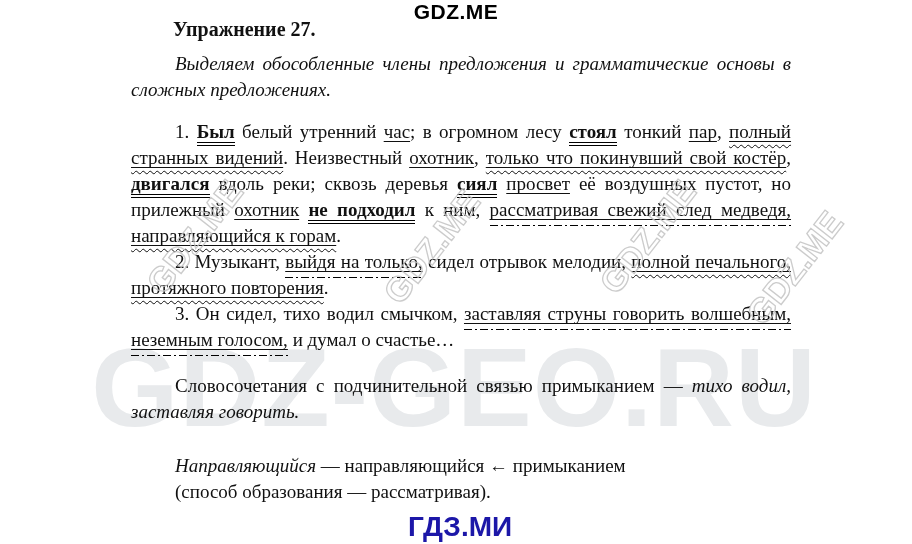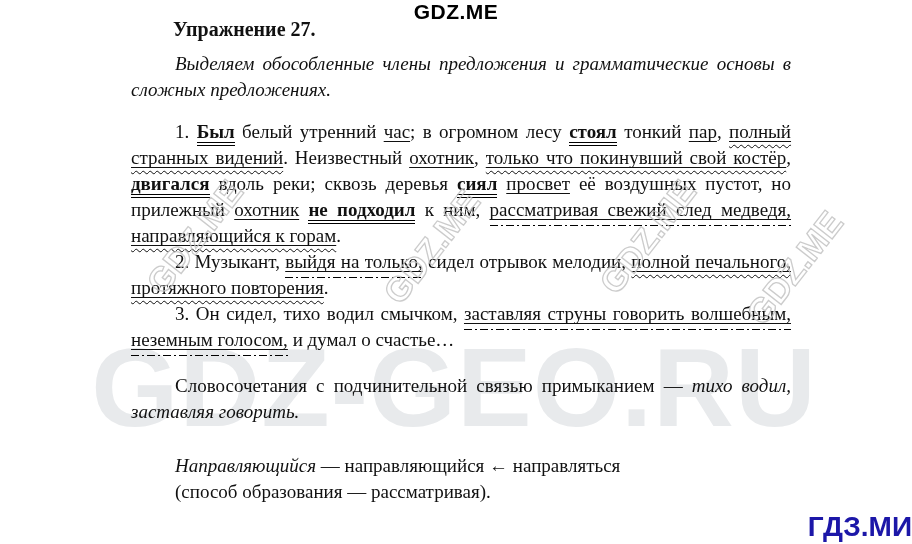--- a/index.html
+++ b/index.html
@@ -108,21 +108,21 @@
   .u-dashdot {
     padding-bottom: 6px;
     background: repeating-linear-gradient(90deg, #000 0 8px, rgba(0,0,0,0) 8px 11px, #000 11px 13px, rgba(0,0,0,0) 13px 16px) left bottom / 100% 1px no-repeat;
     -webkit-box-decoration-break: clone;
     box-decoration-break: clone;
   }
 
   .brand-bottom {
     position: absolute;
     left: 8px; right: 0; bottom: 2px;
-    text-align: right;
+    text-align: center;
     font-family: "Liberation Sans", sans-serif;
     font-weight: bold;
     font-size: 28px;
     line-height: 30px;
     z-index: 2;
   }
 </style>
 </head>
 <body>
 
@@ -132,21 +132,21 @@
 
   <div class="brand-top">GDZ.ME</div>
 
   <div class="content">
     <h1 class="ex-title">Упражнение 27.</h1>
     <p class="intro"><span class="seg-italic">Выделяем обособленные члены предложения и грамматические основы в сложных предложениях.</span></p>
     <p><span>1. </span><span class="u-predicate">Был</span><span> белый утренний </span><span class="u-subject">час</span><span>; в огромном лесу </span><span class="u-predicate">стоял</span><span> тонкий </span><span class="u-subject">пар</span><span>, </span><span class="u-solid"><span class="u-wavy">полный странных видений</span></span><span>. Неизвестный </span><span class="u-subject">охотник</span><span>, </span><span class="u-solid"><span class="u-wavy">только что покинувший свой костёр</span></span><span>, </span><span class="u-predicate">двигался</span><span> вдоль реки; сквозь деревья </span><span class="u-predicate">сиял</span><span> </span><span class="u-subject">просвет</span><span> её воздушных пустот, но прилежный </span><span class="u-subject">охотник</span><span> </span><span class="u-predicate">не подходил</span><span> к ним, </span><span class="u-solid"><span class="u-dashdot">рассматривая свежий след медведя,</span></span><span> </span><span class="u-solid"><span class="u-wavy">направляющийся к горам</span></span><span>.</span></p>
     <p><span>2. Музыкант, </span><span class="u-solid"><span class="u-dashdot">выйдя на только,</span></span><span> сидел отрывок мелодии, </span><span class="u-solid"><span class="u-wavy">полной печального, протяжного повторения</span></span><span>.</span></p>
     <p><span>3. Он сидел, тихо водил смычком, </span><span class="u-solid"><span class="u-dashdot">заставляя струны говорить волшебным, неземным голосом,</span></span><span> и думал о счастье…</span></p>
     <p class="sp-top"><span>Словосочетания с подчинительной связью примыканием — </span><span class="seg-italic">тихо водил, заставляя говорить.</span></p>
-    <p class="sp-top2"><span class="seg-italic">Направляющийся</span><span> — направляющийся ← направляться</span></p>
+    <p class="sp-top2"><span class="seg-italic">Направляющийся</span><span> — направляющийся ← примыканием</span></p>
     <p><span>(способ образования — рассматривая).</span></p>
   </div>
 
   <span class="wm-diag" style="left:195px; top:237px;">GDZ.ME</span>
   <span class="wm-diag" style="left:432px; top:247px;">GDZ.ME</span>
   <span class="wm-diag" style="left:648px; top:237px;">GDZ.ME</span>
   <span class="wm-diag" style="left:795px; top:268px;">GDZ.ME</span>
 
   <div class="brand-bottom" style="color: rgb(28, 23, 168);">ГДЗ.МИ</div>
 

